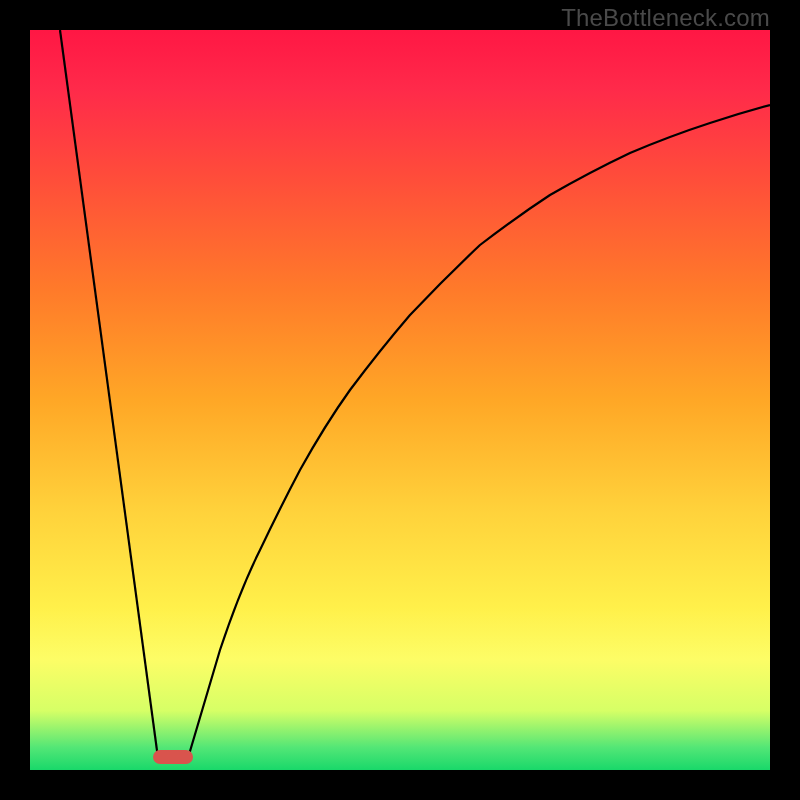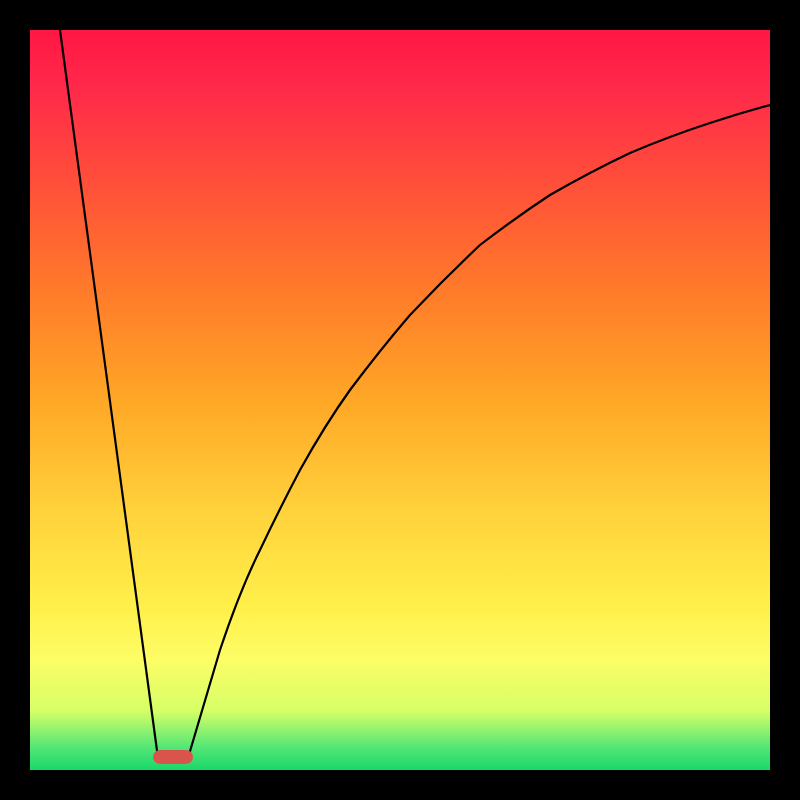--- a/index.html
+++ b/index.html
@@ -82,13 +82,14 @@
                Q 415 248 450 215
                Q 485 188 520 165
                Q 560 142 600 123
                Q 640 106 680 93
                Q 710 83 740 75" stroke="#000" stroke-width="2.2" fill="none"></path>
     </svg>
 
     <div class="hot" style="left:123px; width:40px; top:720px;"></div>
   </div>
 
+  <div class="attrib">TheBottleneck.com</div>
 </div>
 
 </body></html>

